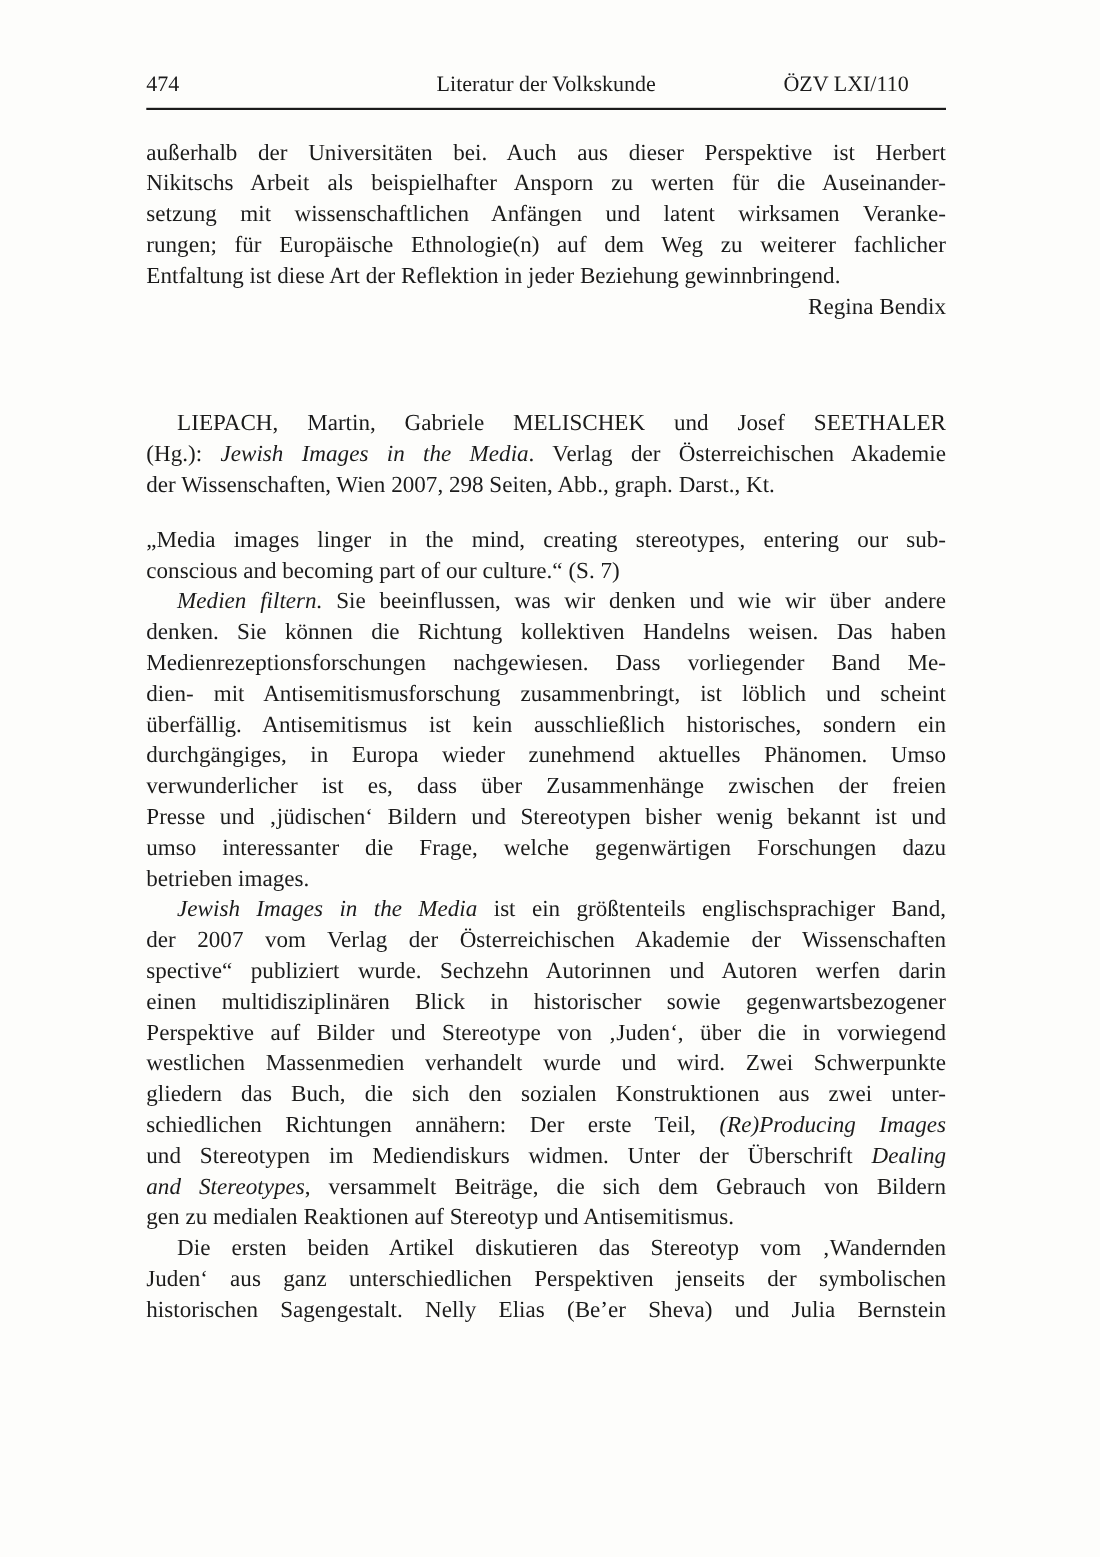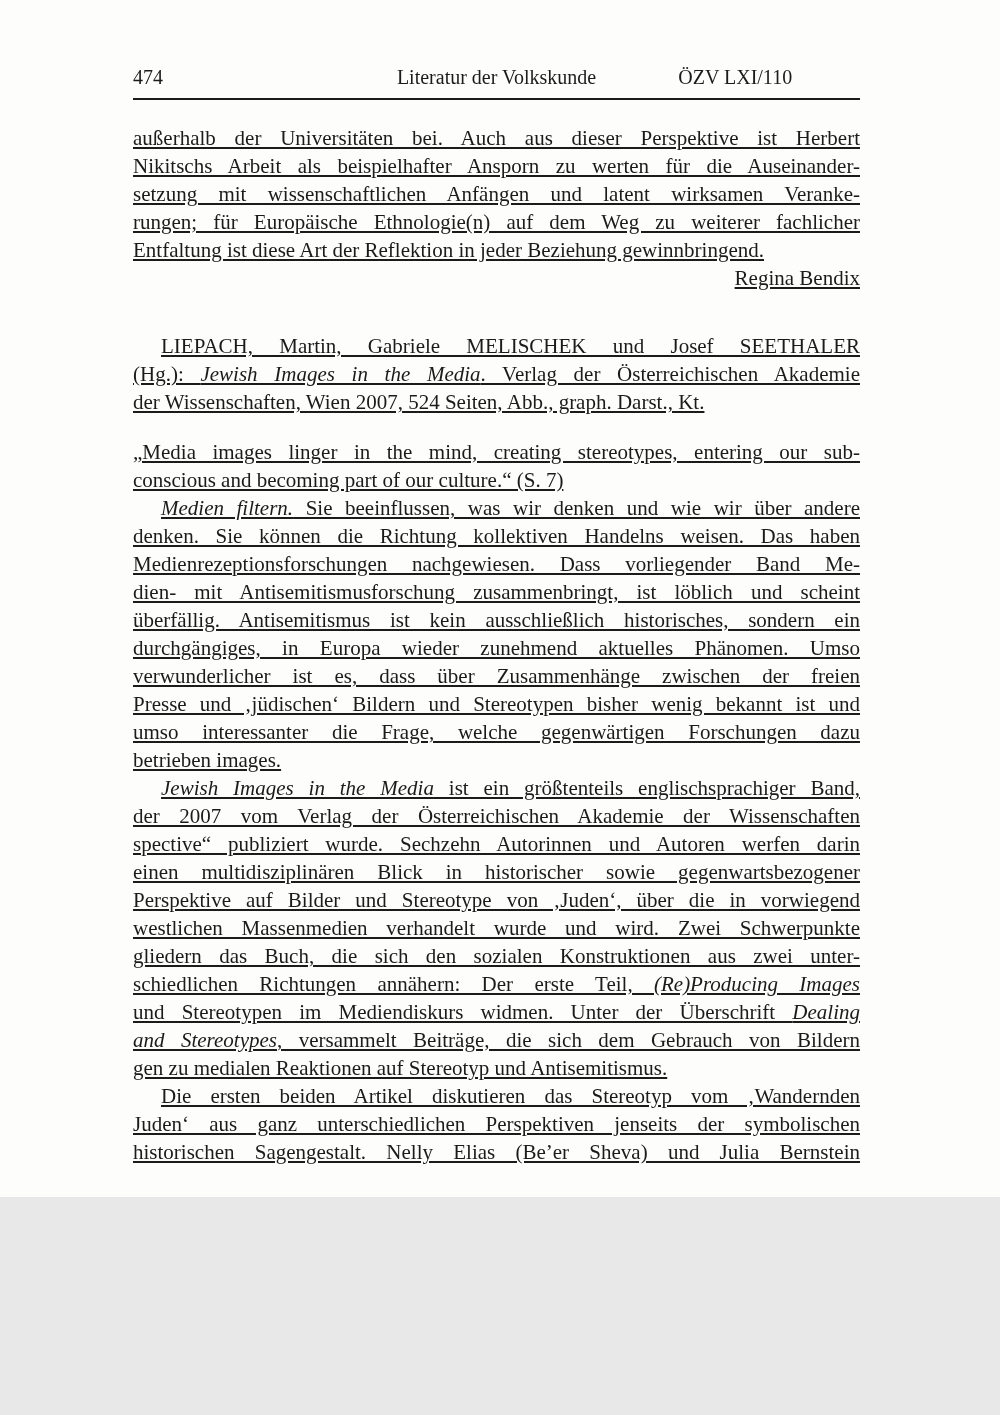--- a/index.html
+++ b/index.html
@@ -4,21 +4,21 @@
 <title>Scanned journal page</title>
 <style>
   html, body {
     margin: 0;
     padding: 0;
     background: #e8e8e8;
   }
   .page {
     position: relative;
     width: 1000px;
-    height: 1197px;
+    height: 1415px;
     margin: 0 auto;
     background: #fdfdfb;
     color: #1b1b1b;
     font-family: "Liberation Serif", "DejaVu Serif", serif;
     overflow: hidden;
   }
   .content-col {
     position: absolute;
     left: 133px;
     top: 0;
@@ -29,35 +29,34 @@
     margin-top: 64px;
     display: flex;
     align-items: baseline;
     font-size: 20px;
     line-height: 26px;
     padding-bottom: 8px;
     border-bottom: 2px solid #1b1b1b;
   }
   .running-head .left  { flex: 1; text-align: left; }
   .running-head .mid   { flex: 2; text-align: center; }
-  .running-head .right { flex: 1; text-align: left; }
+  .running-head .right { flex: 1; text-align: center; }
   
   .body-text {
     margin-top: 24px;
     font-size: 21px;
   }
   .para { margin: 0; }
   .line {
     height: 28px;
     line-height: 28px;
     text-align: justify;
     text-align-last: justify;
     white-space: normal;
     overflow: hidden;
-    text-decoration: underline;
   }
   .line.last { text-align-last: left; }
   .line.indent { text-indent: 28px; }
   .para.align-right .line,
   .para.align-right .line.last {
     text-align: right;
     text-align-last: right;
   }
   em { font-style: italic; }
 </style>
@@ -77,24 +76,24 @@
         <div class="para">
           <div class="line"><span>außerhalb der Universitäten bei. Auch aus dieser Perspektive ist Herbert</span></div>
           <div class="line"><span>Nikitschs Arbeit als beispielhafter Ansporn zu werten für die Auseinander-</span></div>
           <div class="line"><span>setzung mit wissenschaftlichen Anfängen und latent wirksamen Veranke-</span></div>
           <div class="line"><span>rungen; für Europäische Ethnologie(n) auf dem Weg zu weiterer fachlicher</span></div>
           <div class="line last"><span>Entfaltung ist diese Art der Reflektion in jeder Beziehung gewinnbringend.</span></div>
         </div>
         <div class="para align-right">
           <div class="line last"><span>Regina Bendix</span></div>
         </div>
-        <div class="para" style="margin-top: 40px;">
+        <div class="para" style="margin-top: 78px;">
           <div class="line indent"><span>LIEPACH, Martin, Gabriele MELISCHEK und Josef SEETHALER</span></div>
           <div class="line"><span>(Hg.): </span><em>Jewish Images in the Media</em><span>. Verlag der Österreichischen Akademie</span></div>
-          <div class="line last"><span>der Wissenschaften, Wien 2007, 524 Seiten, Abb., graph. Darst., Kt.</span></div>
+          <div class="line last"><span>der Wissenschaften, Wien 2007, 298 Seiten, Abb., graph. Darst., Kt.</span></div>
         </div>
         <div class="para" style="margin-top: 22px;">
           <div class="line"><span>„Media images linger in the mind, creating stereotypes, entering our sub-</span></div>
           <div class="line last"><span>conscious and becoming part of our culture.“ (S. 7)</span></div>
         </div>
         <div class="para">
           <div class="line indent"><em>Medien filtern.</em><span> Sie beeinflussen, was wir denken und wie wir über andere</span></div>
           <div class="line"><span>denken. Sie können die Richtung kollektiven Handelns weisen. Das haben</span></div>
           <div class="line"><span>Medienrezeptionsforschungen nachgewiesen. Dass vorliegender Band Me-</span></div>
           <div class="line"><span>dien- mit Antisemitismusforschung zusammenbringt, ist löblich und scheint</span></div>

